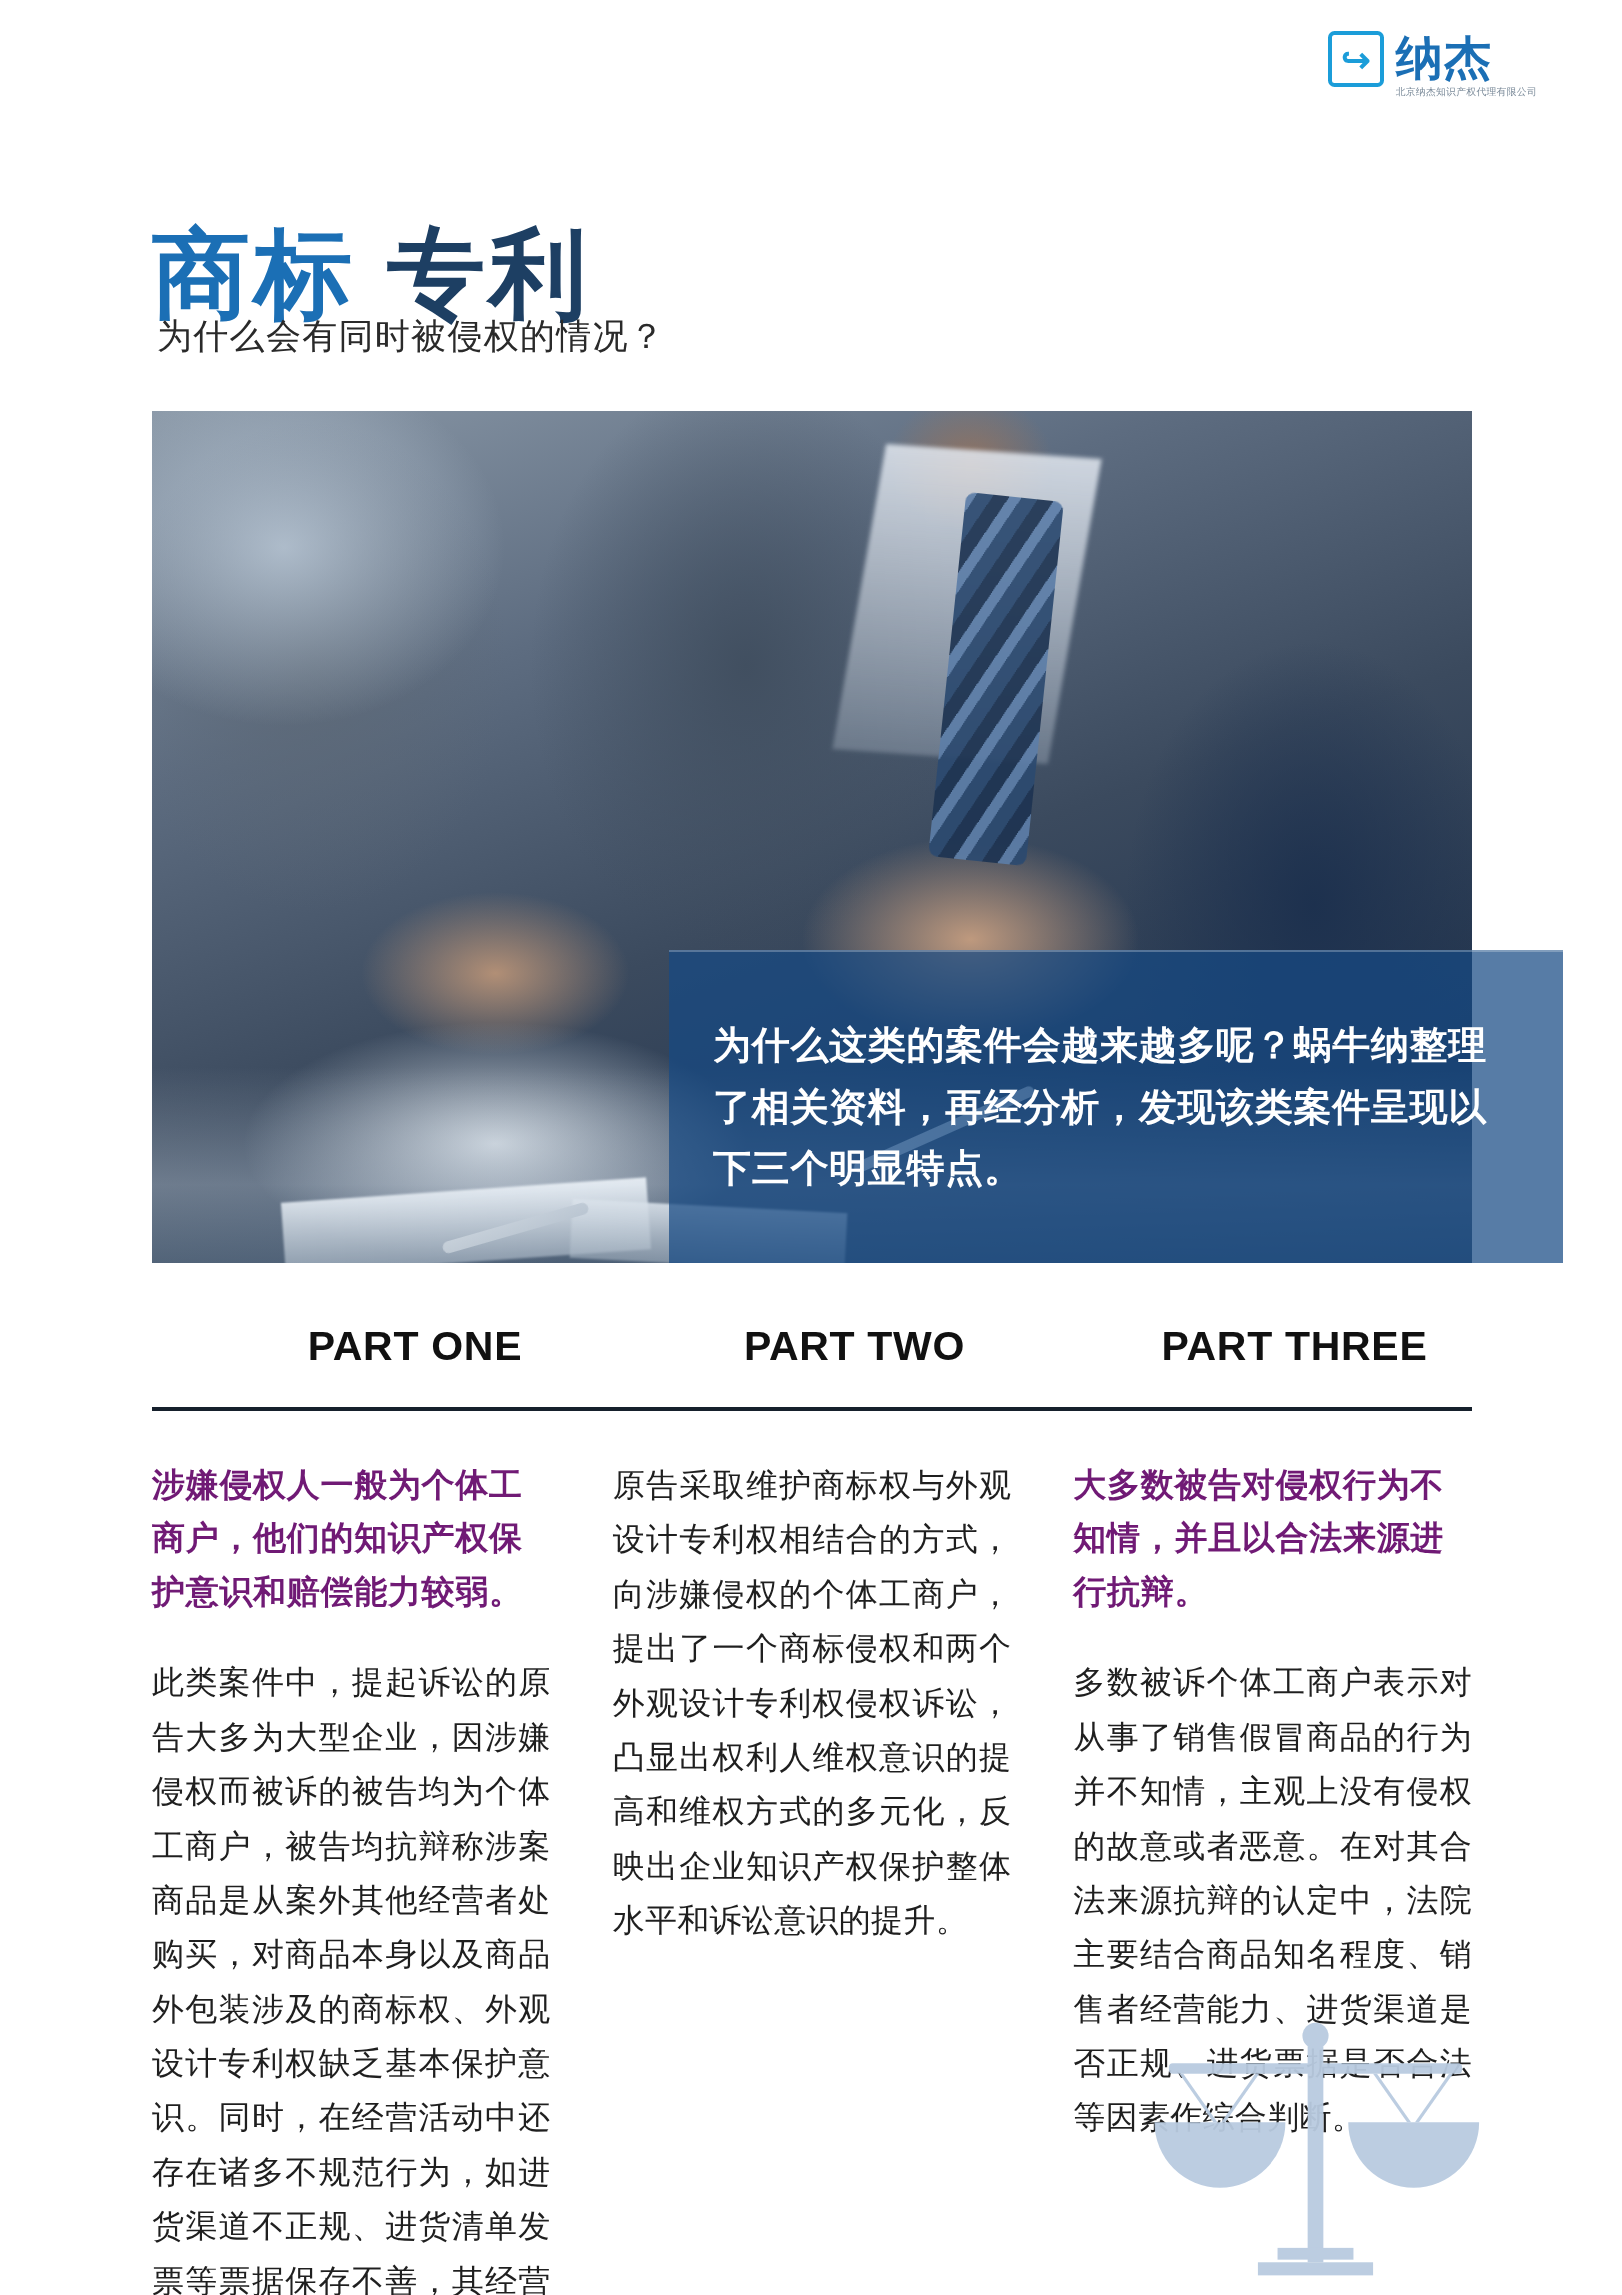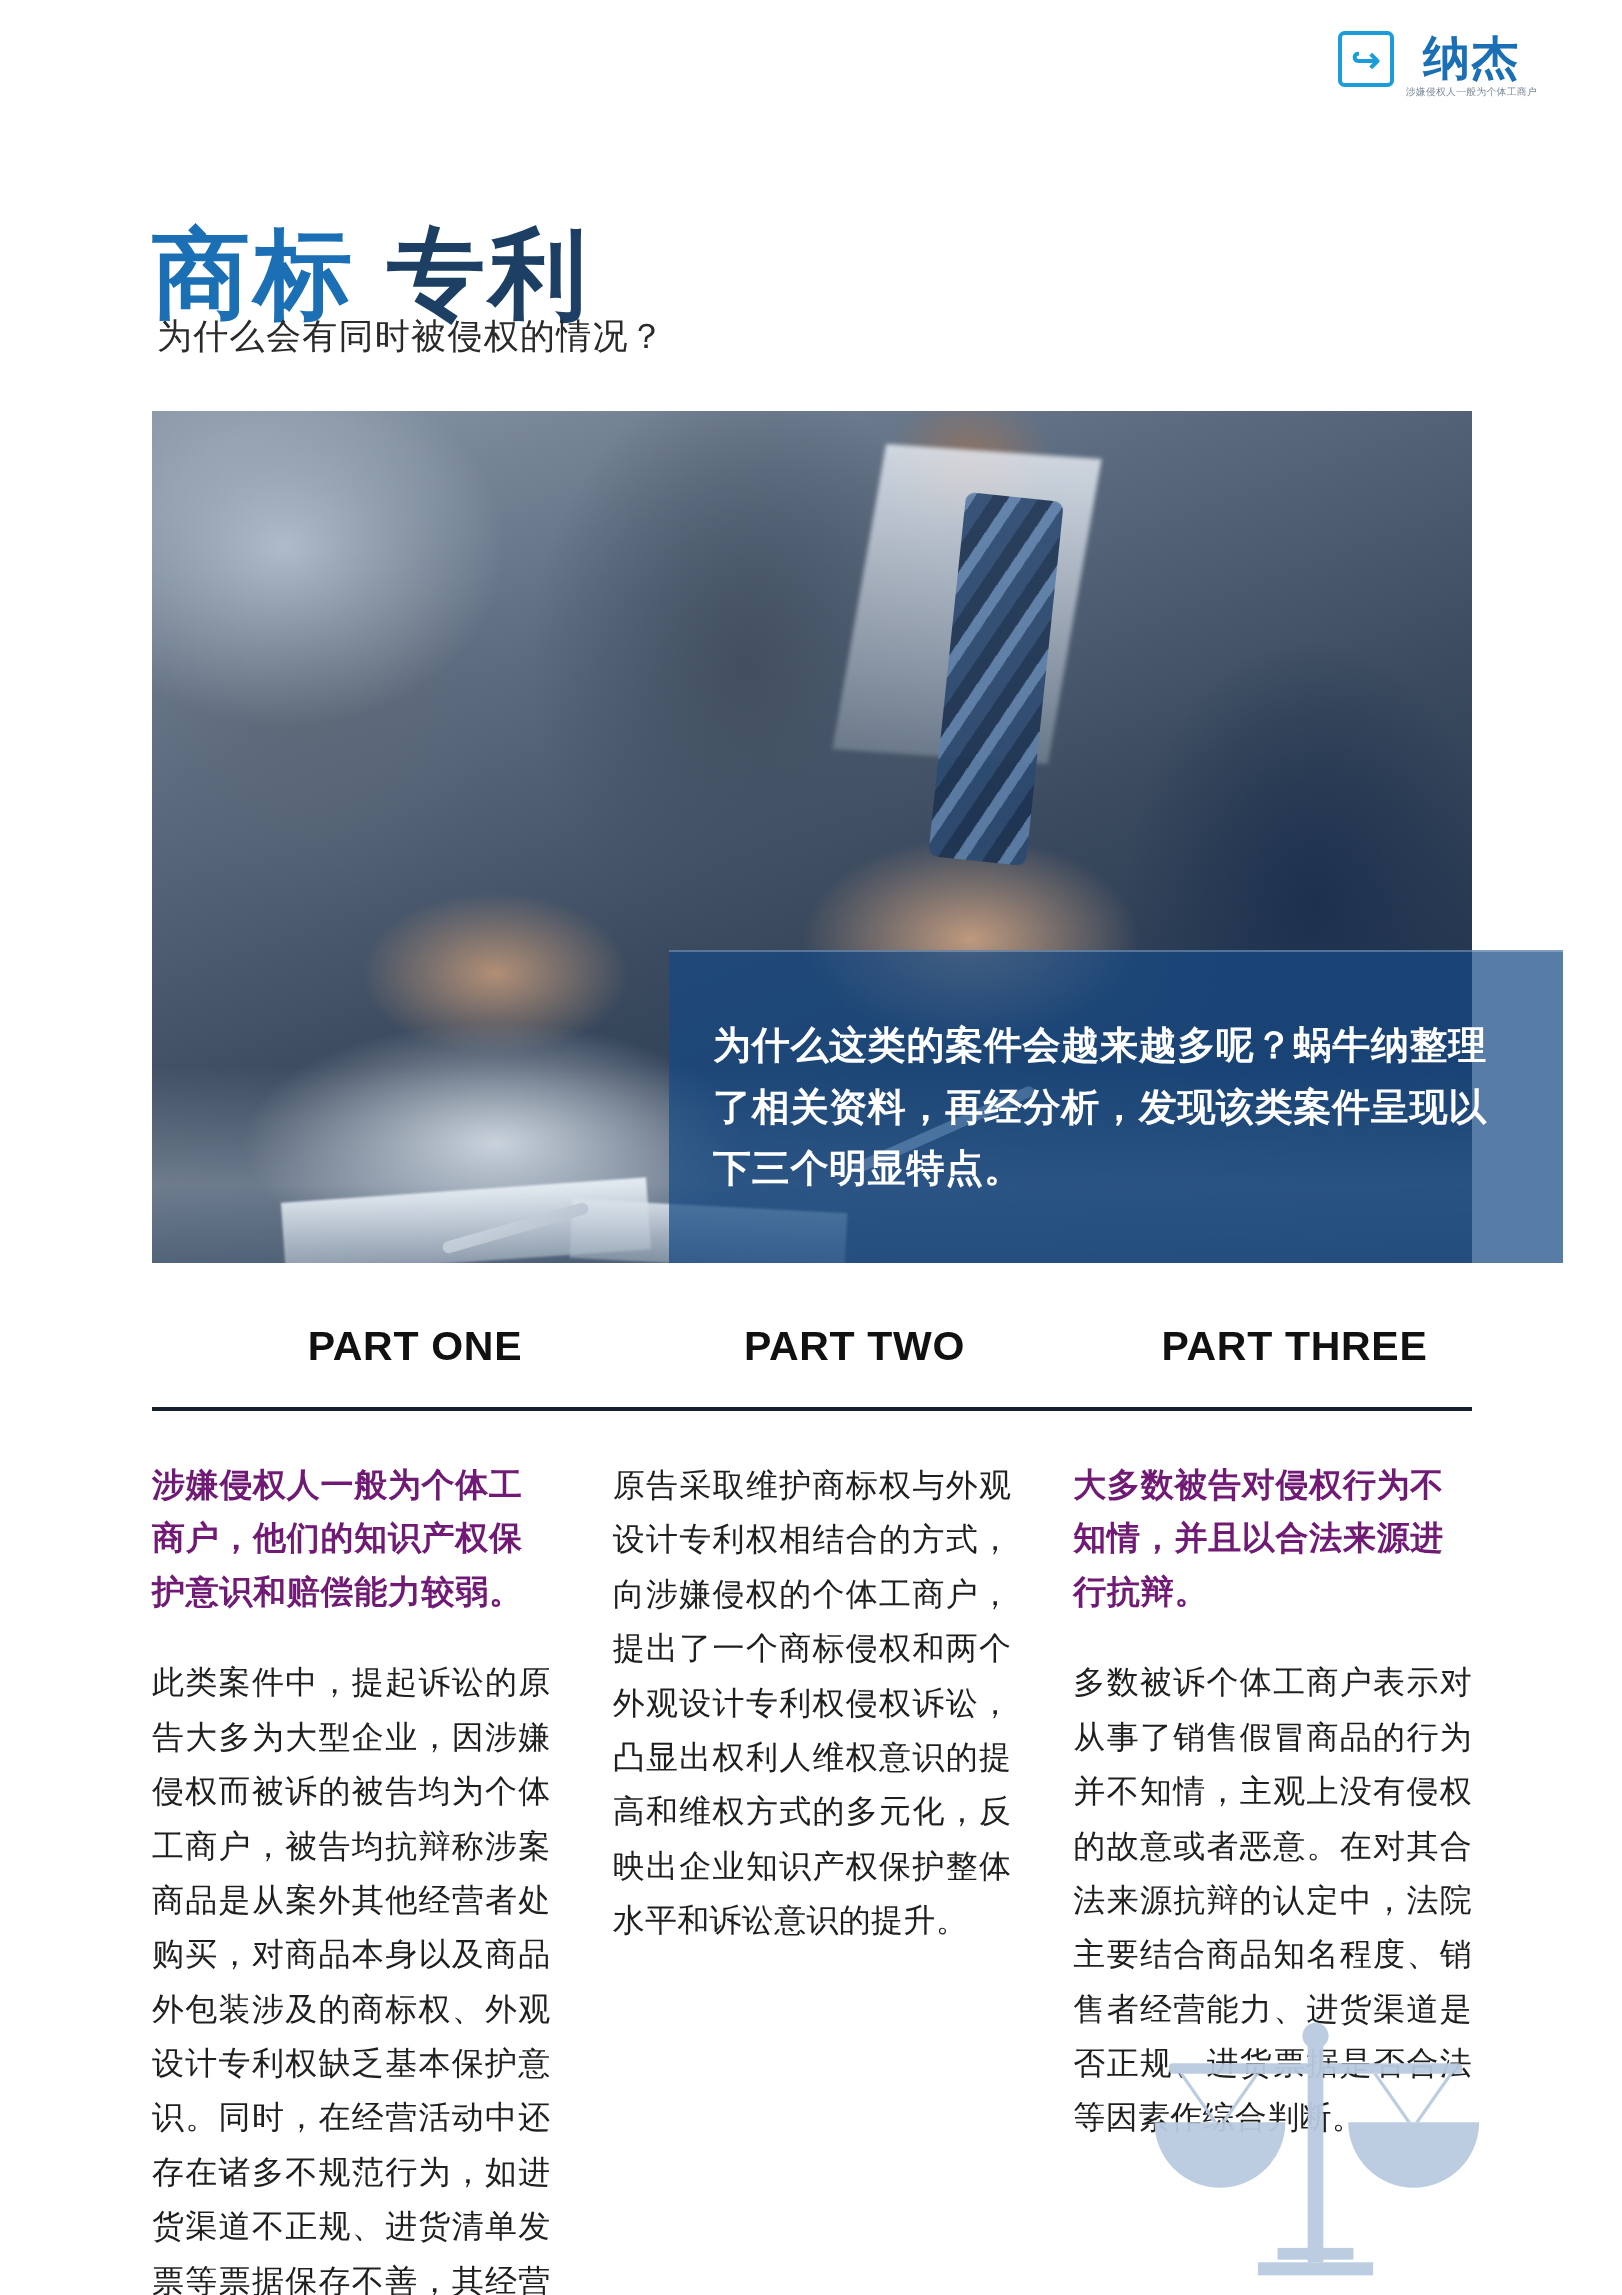--- a/index.html
+++ b/index.html
@@ -40,21 +40,20 @@
     transform: translate(-50%, -50%);
     font-size: 35px;
     color: #1b9dd9;
     font-weight: bold;
     line-height: 1;
   }
   .logo-text-wrap {
     display: flex;
     flex-direction: column;
     padding-top: 2.6px;
-    align-items: center;
   }
   .logo-name {
     font-size: 47px;
     font-weight: bold;
     color: #1b6fb5;
     letter-spacing: 1.3px;
     line-height: 1;
   }
   .logo-sub {
     font-size: 9.8px;
@@ -293,21 +292,21 @@
 </style>
 </head>
 <body>
 
 <div class="logo-area">
   <div class="logo-mark">
     <span class="swirl">↪</span>
   </div>
   <div class="logo-text-wrap">
     <div class="logo-name">纳杰</div>
-    <div class="logo-sub">涉嫌侵权人一般为个体工商户</div>
+    <div class="logo-sub">北京纳杰知识产权代理有限公司</div>
   </div>
 </div>
 
 <h1 class="headline">
   <span class="blue">商标</span><span class="dark">&nbsp;</span><span class="dark">专利</span>
 </h1>
 <div class="subhead">为什么会有同时被侵权的情况？</div>
 
 <div class="hero">
   <div class="hero-photo"></div>

